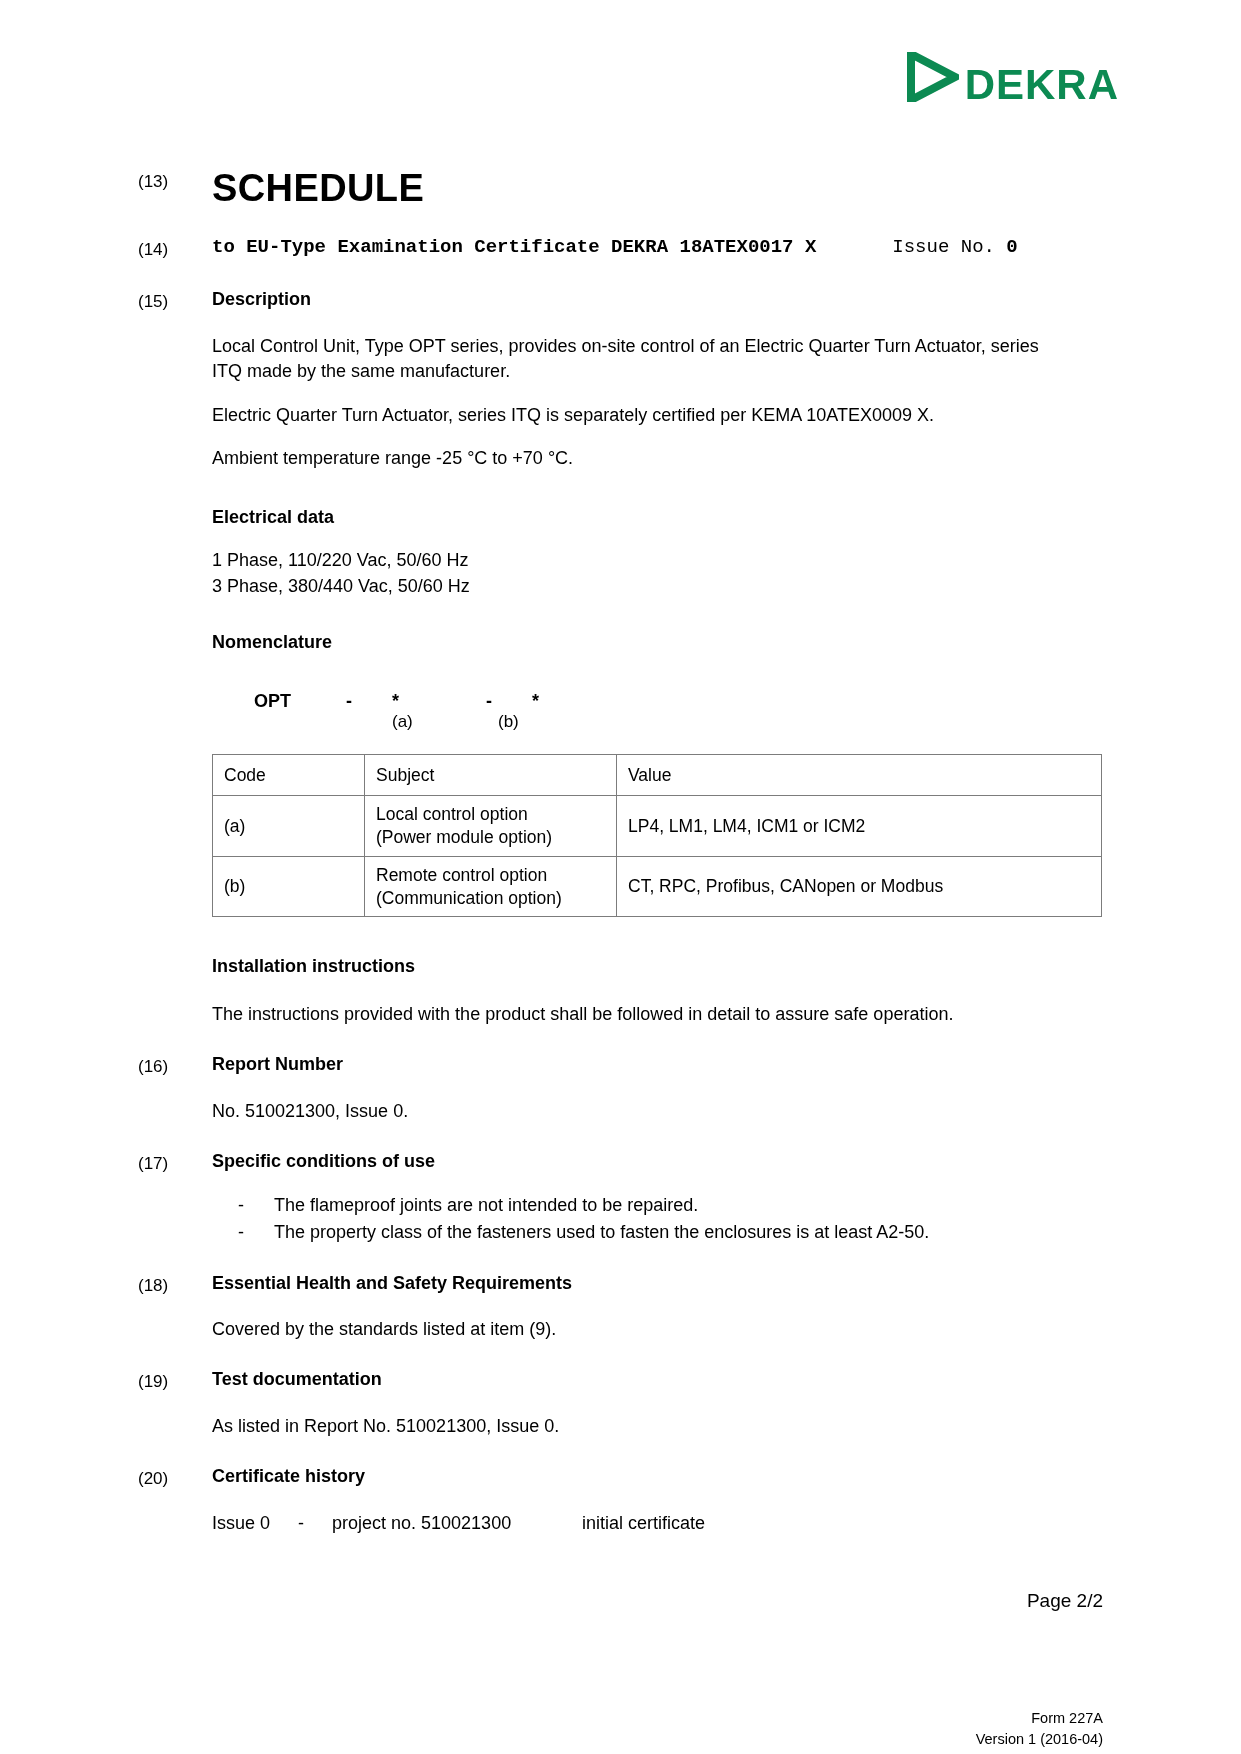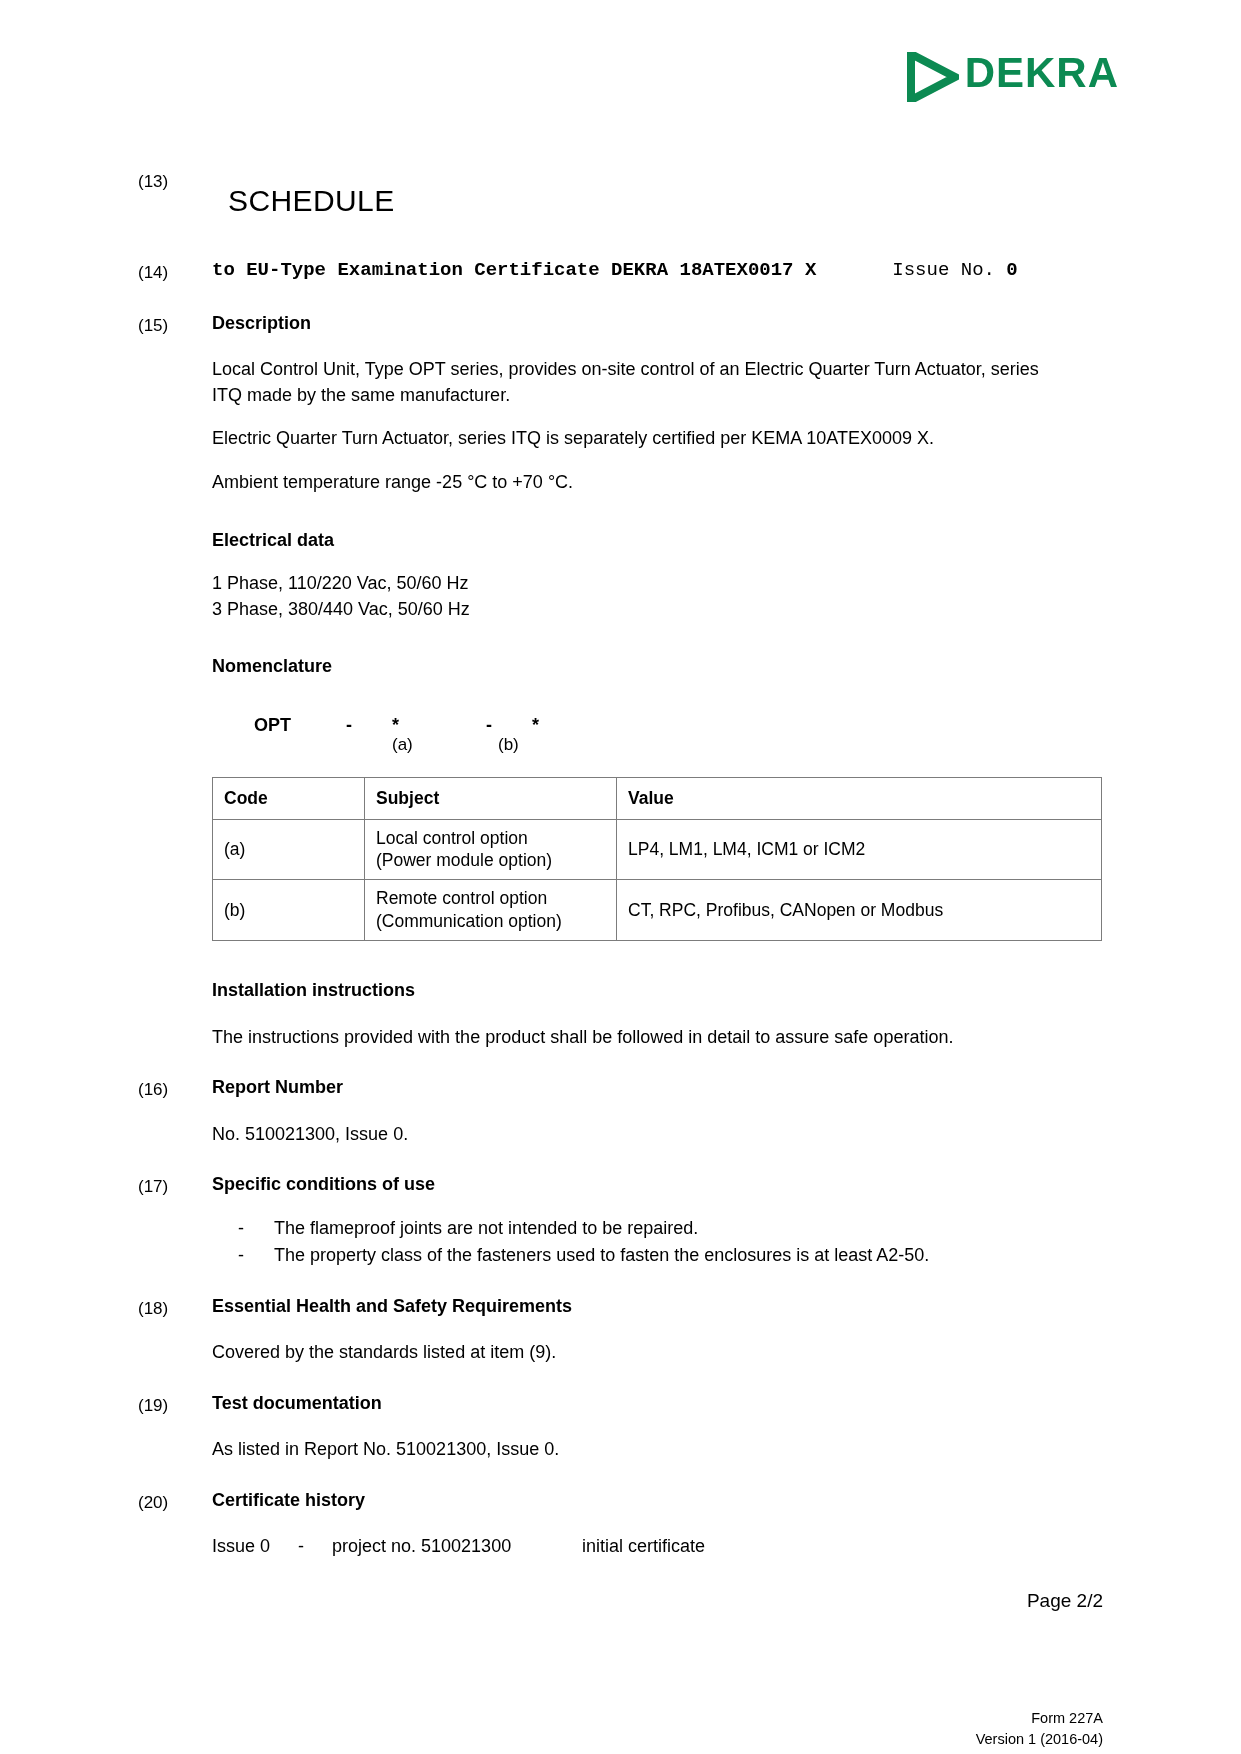--- a/index.html
+++ b/index.html
@@ -21,21 +21,21 @@
     height: 1754px;
     padding: 0;
   }
 
   
   .logo-header {
     position: absolute;
     top: 52px;
     right: 122px;
     display: flex;
-    align-items: flex-start;
+    align-items: flex-end;
     gap: 6px;
   }
   .logo-mark { display: block; }
   .logo-word {
     font-size: 42px;
     font-weight: bold;
     letter-spacing: 1px;
     color: #0c8a52;
     line-height: 1;
   }
@@ -60,23 +60,23 @@
     font-weight: normal;
     line-height: 1.45;
     padding-top: 2px;
   }
   .body-col {
     flex: 1 1 auto;
     min-width: 0;
   }
 
   h1.schedule {
-    margin: 16px;
-    font-size: 30px;
-    font-weight: normal;
+    margin: 0;
+    font-size: 38px;
+    font-weight: bold;
     letter-spacing: 0.4px;
     line-height: 1.1;
   }
 
   .cert-line {
     display: flex;
     align-items: baseline;
     font-family: Liberation Mono, monospace;
   }
   .cert-title {
@@ -141,21 +141,21 @@
   }
   table.nomen-table th,
   table.nomen-table td {
     border: 1.6px solid #7c7c7c;
     text-align: left;
     vertical-align: middle;
     padding: 7px 11px;
     line-height: 1.3;
   }
   table.nomen-table thead th {
-    font-weight: bold;
+    font-weight: normal;
     padding: 9px 11px;
   }
   .col-code  { width: 152px; }
   .col-subj  { width: 252px; }
   .col-value { width: auto; }
   td.code-cell { vertical-align: middle; }
   td.subj-cell { line-height: 1.25; }
 
   
   ul.dashlist {

